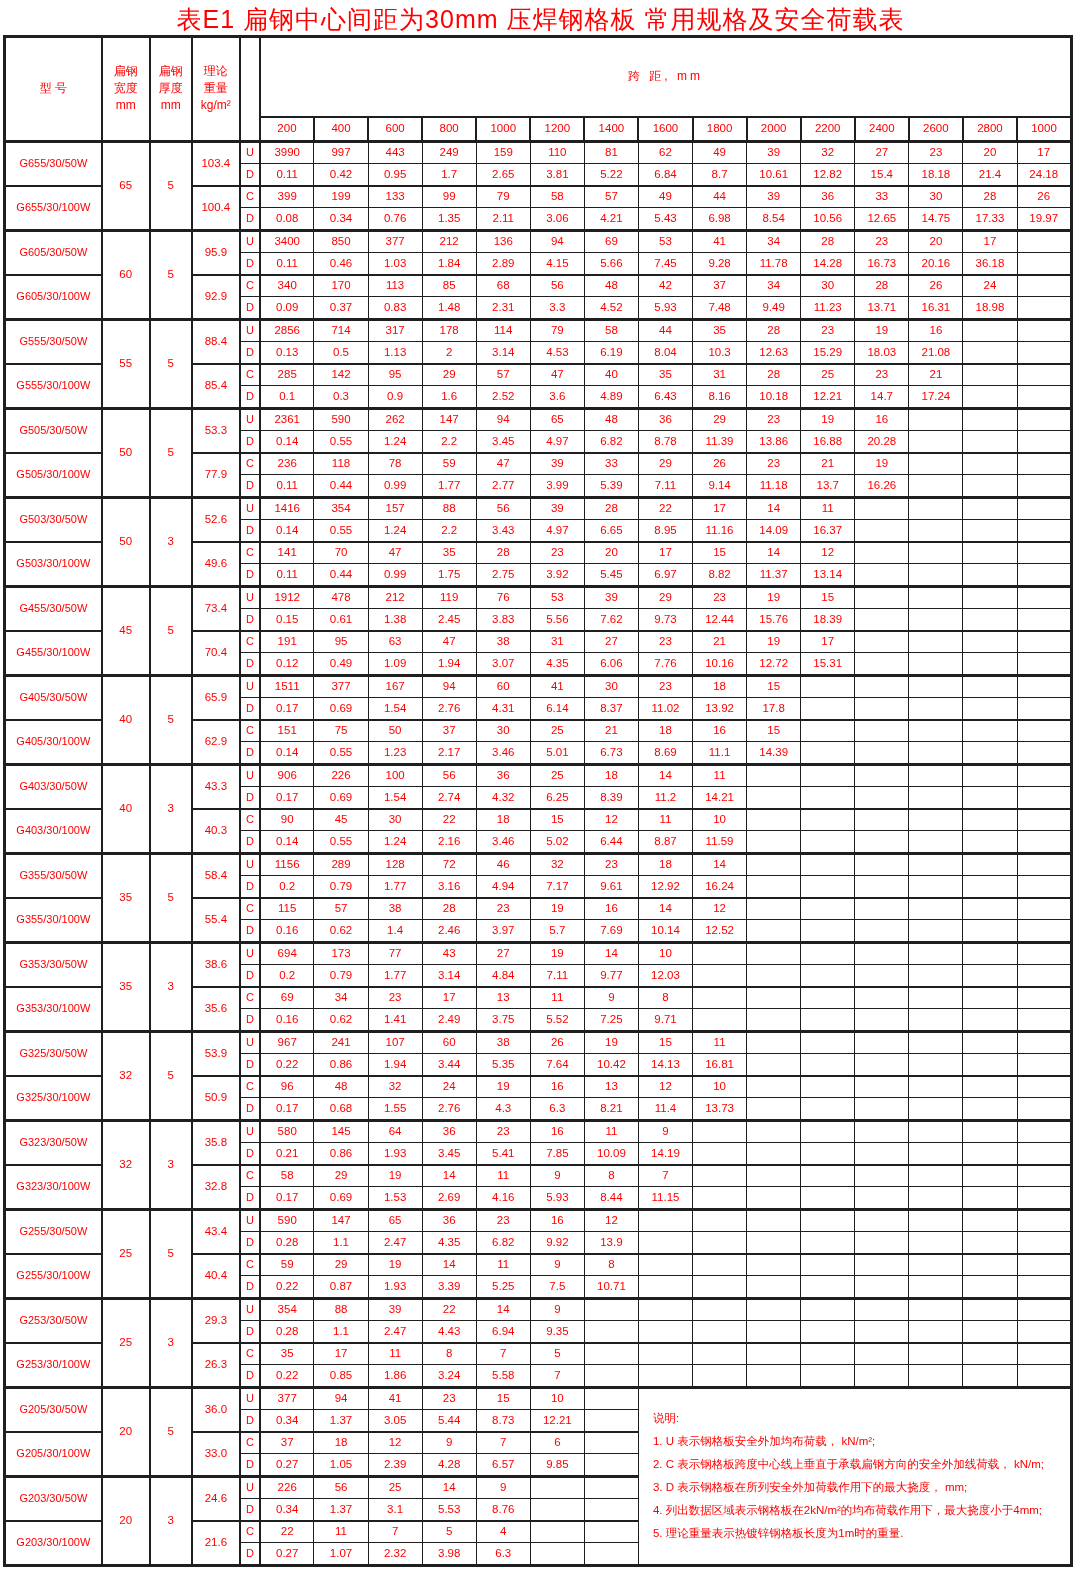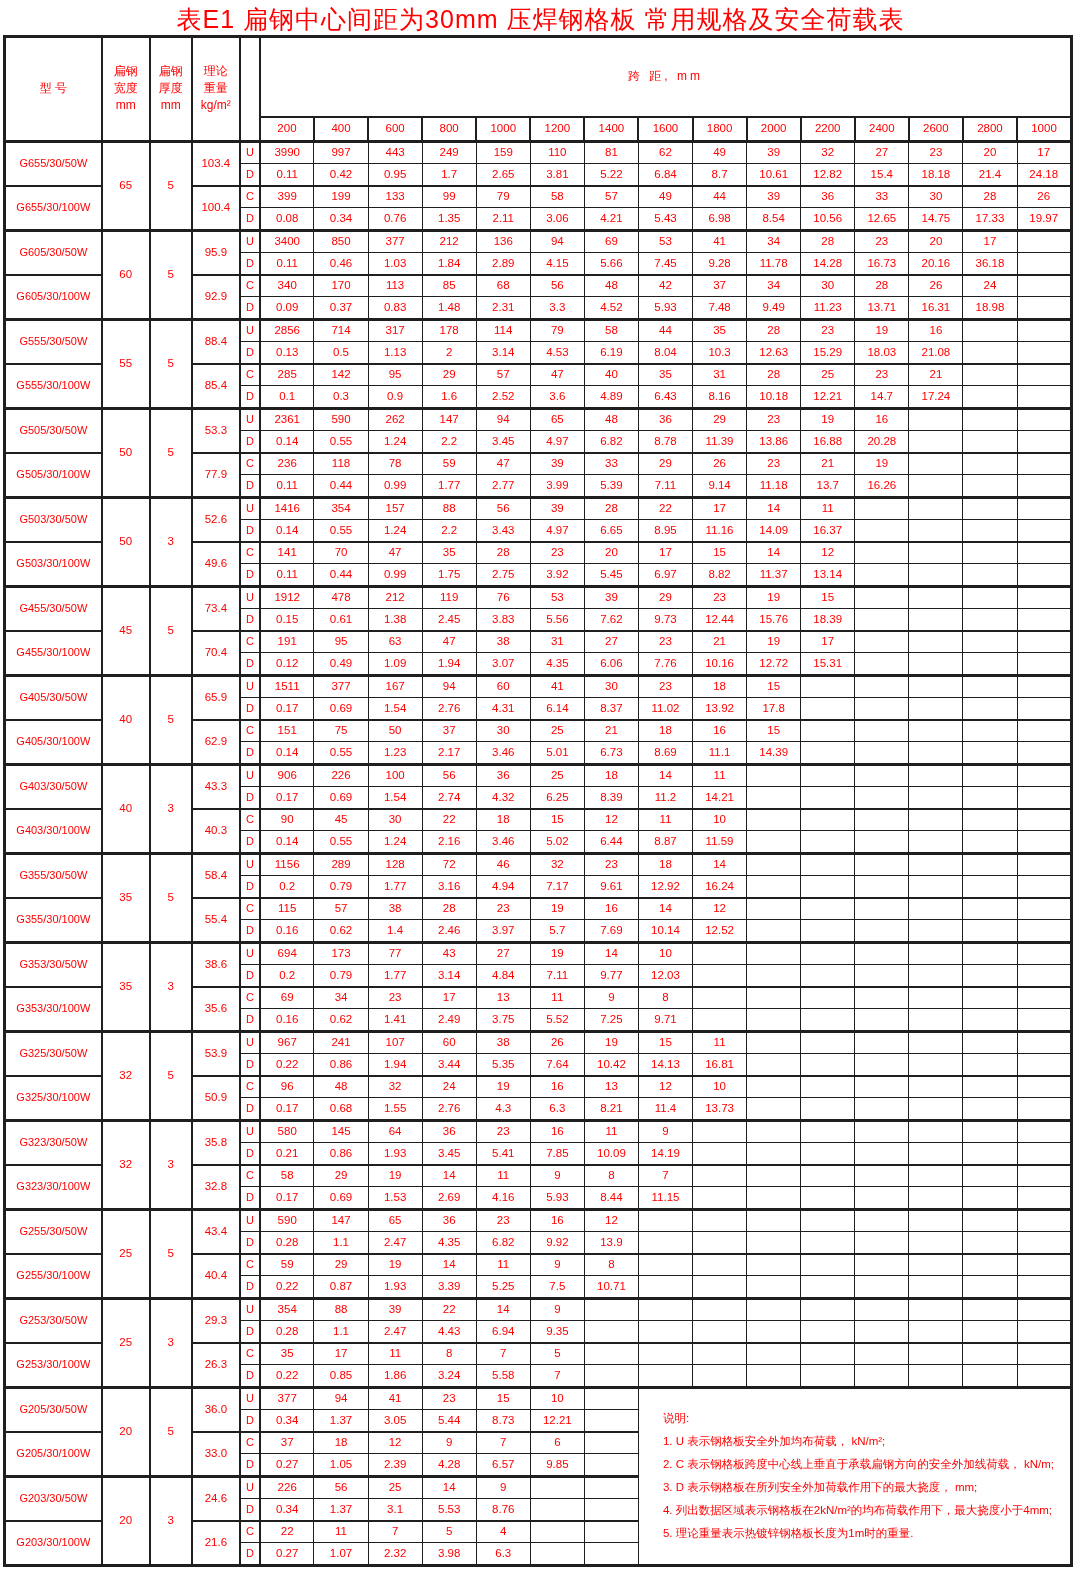--- a/index.html
+++ b/index.html
@@ -27,21 +27,21 @@
   thead th { font-size:12px; line-height:1.45; white-space:pre-line; border-width:2px; }
   thead tr.head-main { height:80px; }
   thead tr.head-sub th { height:22px; font-size:11.5px; }
   th.span-title { letter-spacing:3px;border-radius:11px; }
   tbody td { height:20.5px; font-size:11.5px; line-height:1; }
   td.model { font-size:11px;border-radius:13px; }
   td.lsec, th.lsec { border-left-width:2px; border-right-width:2px; }
   td.letter { border-right-width:2px; font-size:11px; }
   tr.block-top td { border-top:3px solid var(--bd); }
   tr.group-top td { border-top:2.5px solid var(--bd); }
-  td.notes-cell { text-align:left; vertical-align:middle; padding-left:24px; }
+  td.notes-cell { text-align:left; vertical-align:middle; padding-left:14px; }
   .note-heading, .note-line {
     color:var(--red); font-size:11.5px; line-height:23px; white-space:nowrap;
   }
 </style>
 </head>
 <body>
 
 <div class="title">表E1  扁钢中心间距为30mm 压焊钢格板 常用规格及安全荷载表</div>
 
 <table class="grid">

